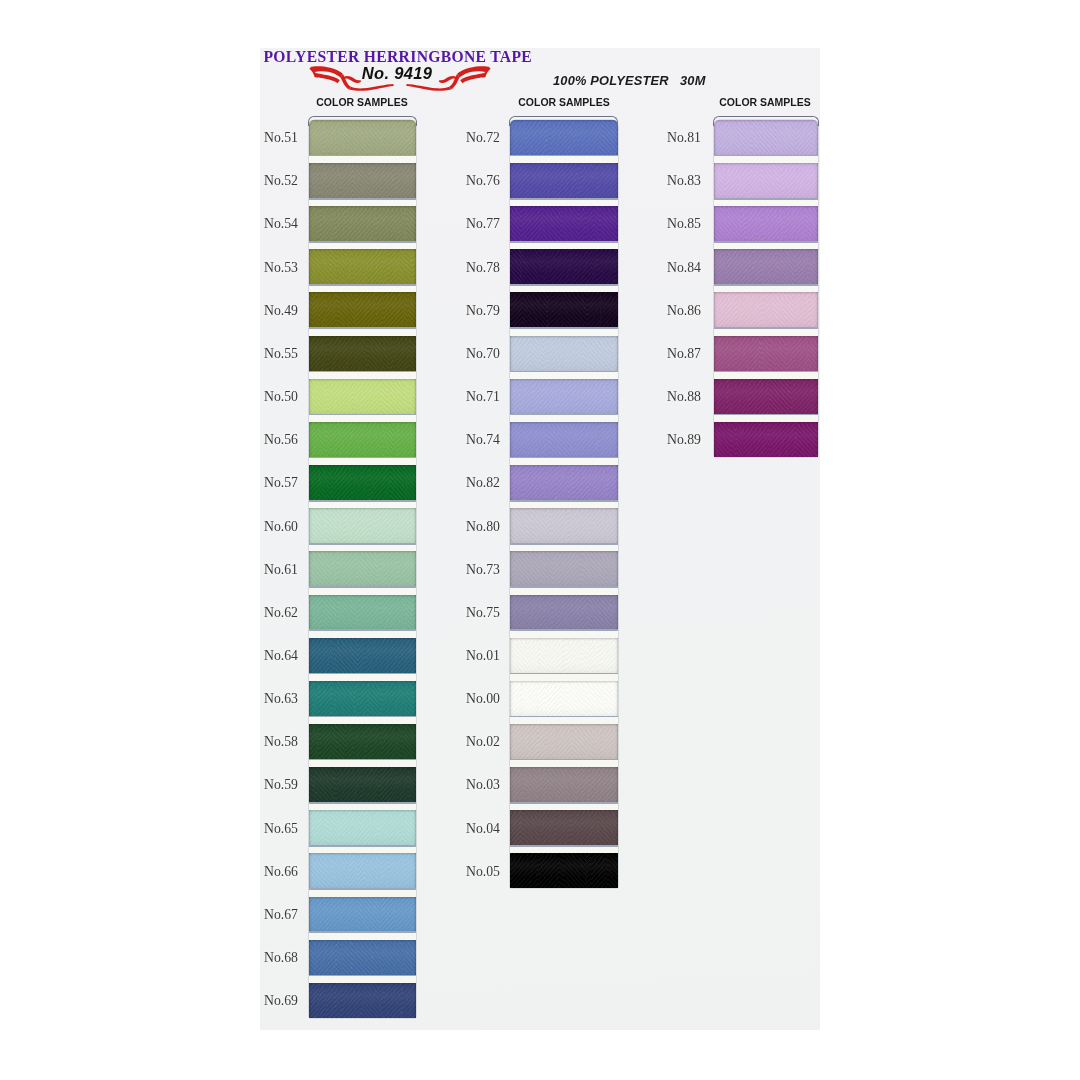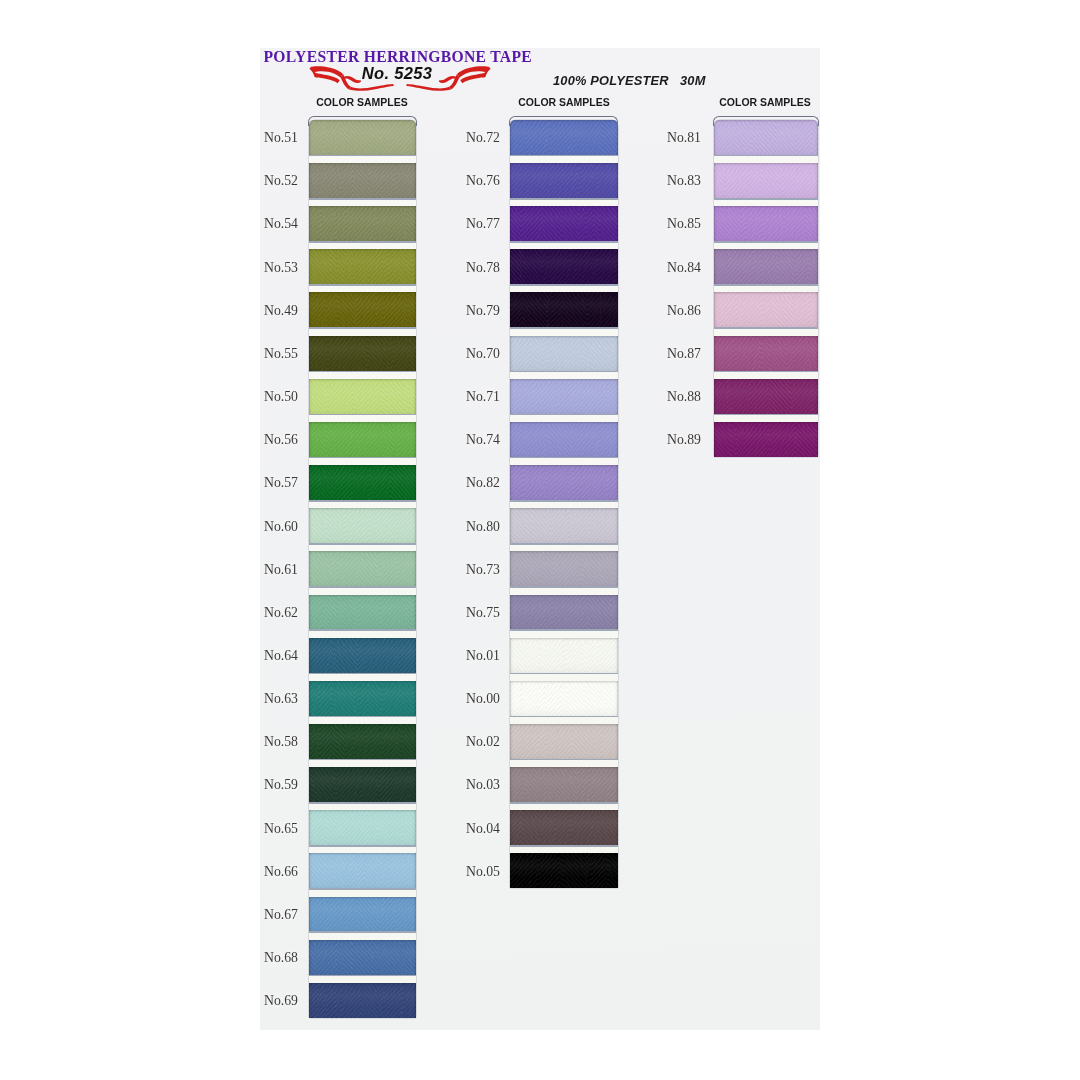--- a/index.html
+++ b/index.html
@@ -174,21 +174,21 @@
                  C79.9 21.9 84.4 21.1 88.4 21.0
                  L88.6 23.0
                  C84.8 23.2 80.6 24.1 76.0 25.1
                  C70.2 26.4 64.2 27.6 58.3 27.8
                  C53.2 27.9 48.0 27.7 43.9 26.6 Z"></path>
       </g>
       </defs>
       <use href="#rib-half" x="0" y="0"></use>
       <use href="#rib-half" transform="translate(190,0) scale(-1,1)"></use>
     </svg>
-    <div id="artno">No. 5253</div>
+    <div id="artno">No. 9419</div>
     <div id="spec">100% POLYESTER   30M</div>
 
     <div id="cols">
         <div class="col" style="left: 0px; top: 0px; width: 560px; height: 982px;">
           <div class="colhead" style="left: 21.5px; top: 49.3px; width: 160px;">COLOR SAMPLES</div>
           <div class="tape" style="left: 48.5px; top: 71.9px; width: 107.5px; height: 897.9px;">
             <div class="gapfill"></div>
             <div class="band" style="top: 0px; height: 34.9px; background: rgb(157, 167, 125); border-radius: 5px 5px 0px 0px;">
               <div class="weave" style="left: -6px; width: 21.8px; background-position: 3.64px 1.5px;"></div>
               <div class="weave" style="left: 15.5px; width: 16.25px; background-position: 3.75px 7.44px;"></div>

